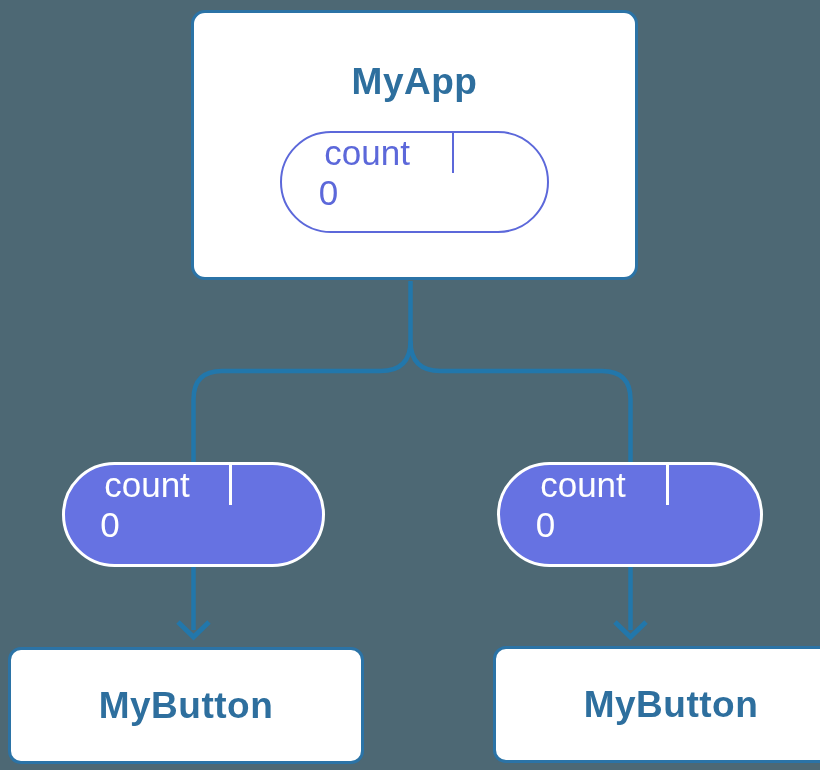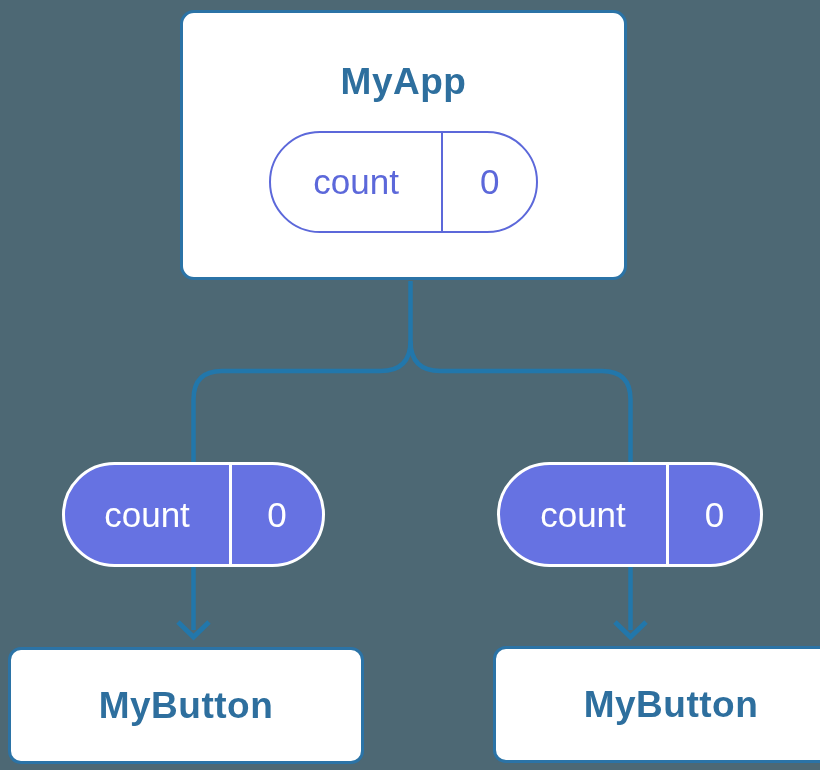--- a/index.html
+++ b/index.html
@@ -36,21 +36,21 @@
     background: var(--node-bg, #ffffff);
     border: 3px solid var(--node-border, #2b73a6);
     border-radius: 14px;
     box-sizing: border-box;
     z-index: 1;
     display: flex;
     flex-direction: column;
     align-items: center;
   }
 
-  .node-app { left: 180px; top: 10px; width: 447px; height: 270px; }
+  .node-app { left: 191px; top: 10px; width: 447px; height: 270px; }
 
   .node-title {
     font-size: 37px;
     font-weight: 700;
     color: var(--node-title, #2e6f9e);
     letter-spacing: 0.5px;
   }
   .node-app .node-title { margin-top: 44px; line-height: 50px; }
 
   .node-button {
@@ -61,20 +61,21 @@
   .node-button .node-title { margin-top: 0; line-height: 1; }
   .node-button-left  { left: 8px;  top: 647px; }
   .node-button-right { left: 493px; top: 646px; }
 
   .pill {
     position: absolute;
     display: flex;
     box-sizing: border-box;
     z-index: 1;
     font-size: 35px;
+    flex-direction: column;
   }
   .pill .cell {
     display: flex;
     align-items: center;
     justify-content: center;
     box-sizing: border-box;
   }
   .pill .cell-name { width: 65%; }
   .pill .cell-value { width: 35%; }
 

